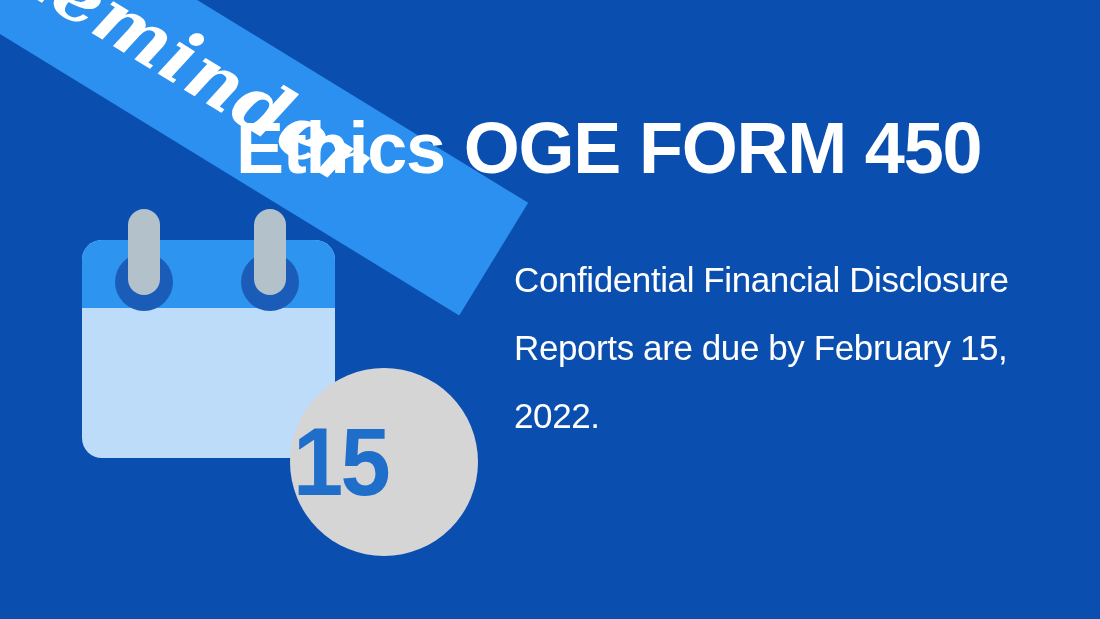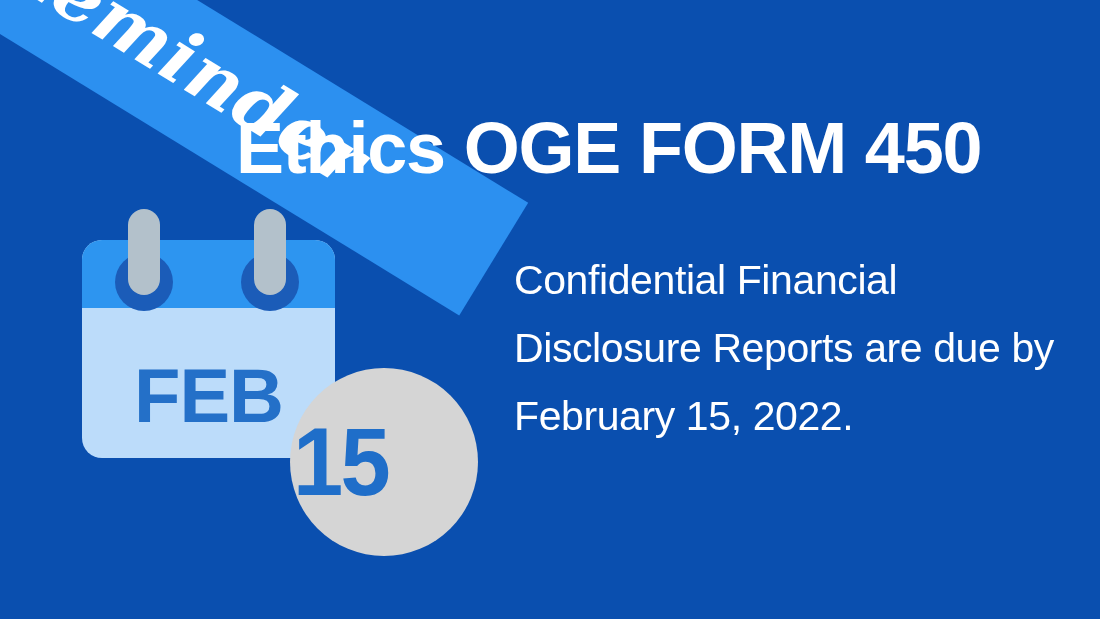--- a/index.html
+++ b/index.html
@@ -69,21 +69,21 @@
 
   
   #body-copy {
     position: absolute;
     left: 514px;
     top: 246px;
     width: 540px;
     color: #ffffff;
     font-family: "Liberation Sans", sans-serif;
     font-weight: 400;
-    font-size: 41px;
+    font-size: 35px;
     line-height: 68px;
     letter-spacing: -0.4px;
   }
 
   
   #calendar-graphic {
     position: absolute;
     left: 82px;
     top: 205px;
     width: 400px;
@@ -181,21 +181,20 @@
   <div id="body-copy">Confidential Financial Disclosure Reports are due by February 15, 2022.</div>
 
   <div id="calendar-graphic">
     <div class="clip-ring" id="clip-ring-left"></div>
     <div class="clip-ring" id="clip-ring-right"></div>
     <div class="clip" id="clip-left"></div>
     <div class="clip" id="clip-right"></div>
 
     <div id="calendar-body">
       <div id="calendar-header"></div>
-      <div id="calendar-month">FEB</div>
     </div>
 
     <div id="day-badge">
       <span id="day-number">15</span>
     </div>
   </div>
 
 </div>
 
 </body></html>

